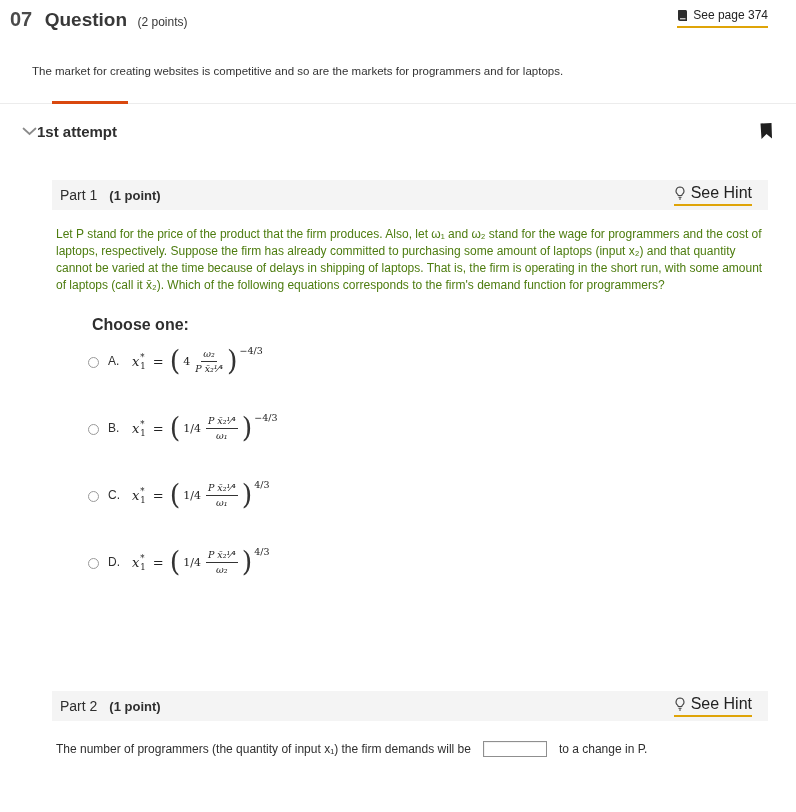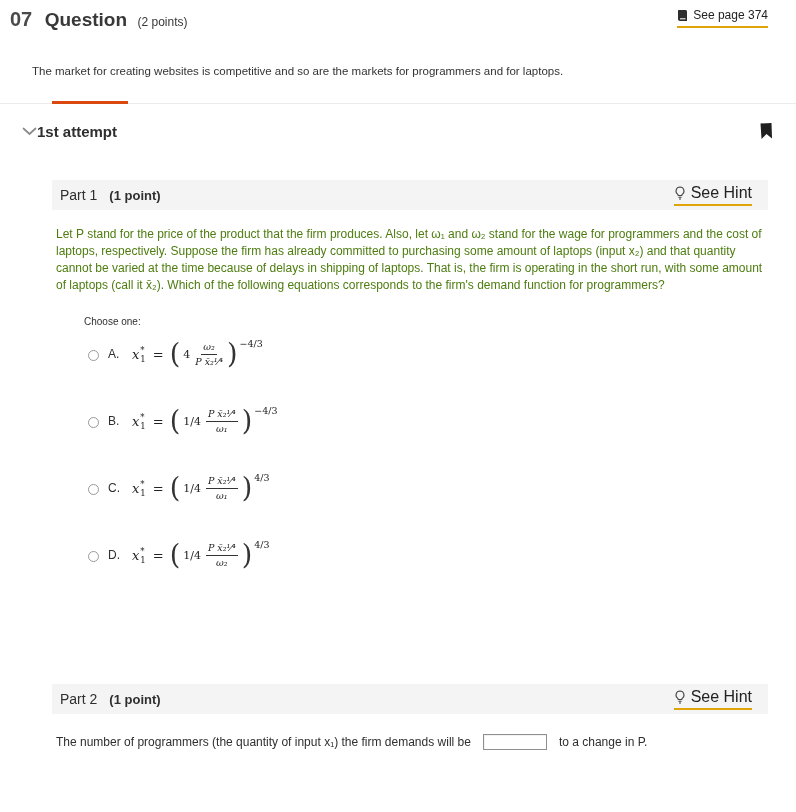--- a/index.html
+++ b/index.html
@@ -46,21 +46,21 @@
     height:30px;background:var(--bar);display:flex;align-items:center;
     padding:0 16px 0 8px;
   }
   .part-title{font-size:14px;font-weight:normal;color:#2f2f2f;}
   .part-points{font-size:13px;font-weight:bold;color:#2f2f2f;margin-left:12px;}
   .see-hint{
     margin-left:auto;display:inline-flex;align-items:center;gap:5px;font-size:16px;color:#222;
     cursor:pointer;text-decoration:none;border-bottom:2px solid var(--gold);padding-bottom:2px;
   }
   .part-body-text{margin:16px 4px 0 4px;font-size:12px;line-height:17px;color:#4d7c0f;}
-  .choose-label{margin:22px 0 0 32px;font-size:10px;font-weight:normal;color:#2f2f2f;}
+  .choose-label{margin:22px 0 0 40px;font-size:16px;font-weight:bold;color:#2f2f2f;}
   
   .options{margin:14px 0 0 36px;}
   .option{display:flex;align-items:flex-start;min-height:42px;margin-bottom:25px;cursor:pointer;}
   .radio{
     width:11px;height:11px;border-radius:50%;border:1px solid #9a9a9a;background:#fff;
     margin-top:9px;flex:0 0 auto;cursor:pointer;
   }
   .opt-letter{margin:6px 0 0 9px;font-size:12px;color:#2f2f2f;width:18px;}
   .mformula{
     margin-left:6px;display:flex;align-items:center;

